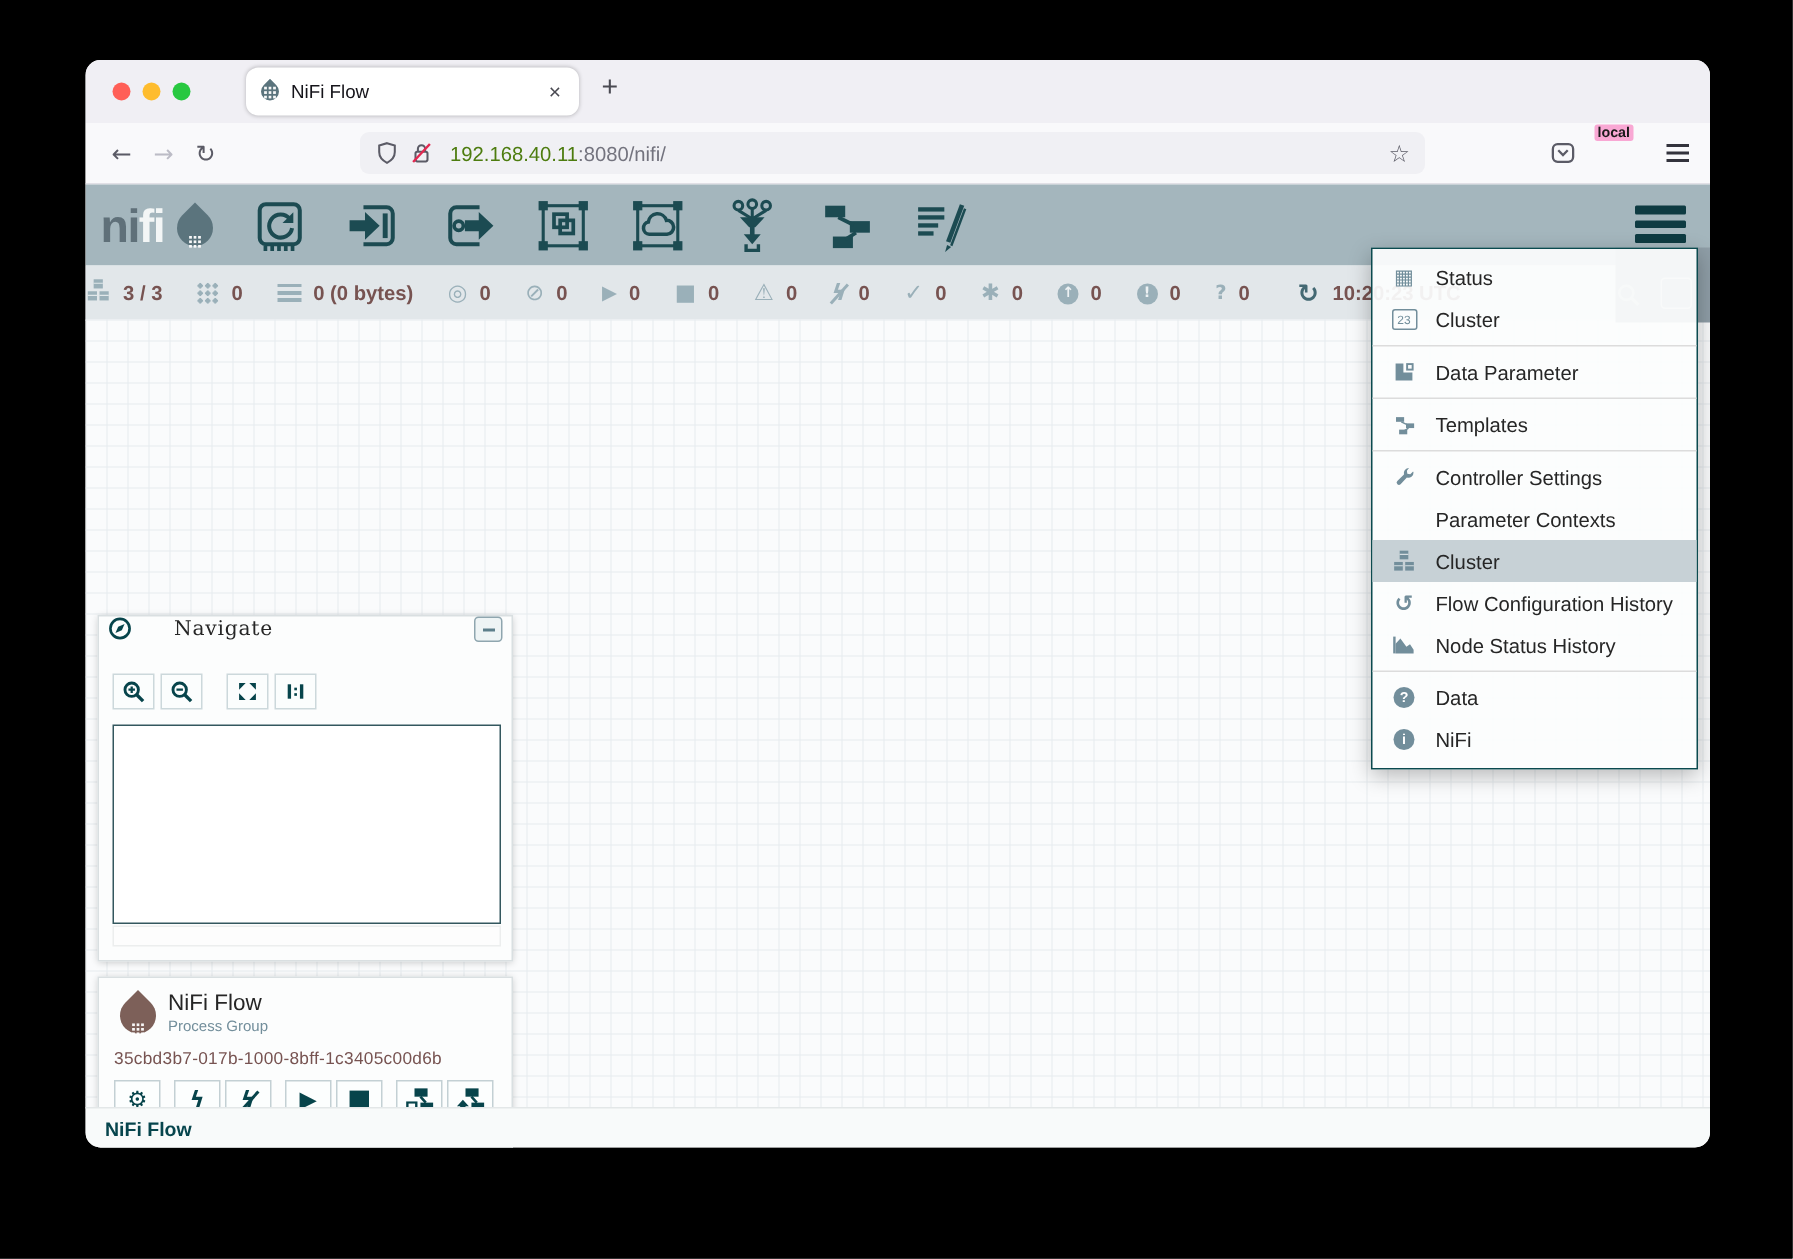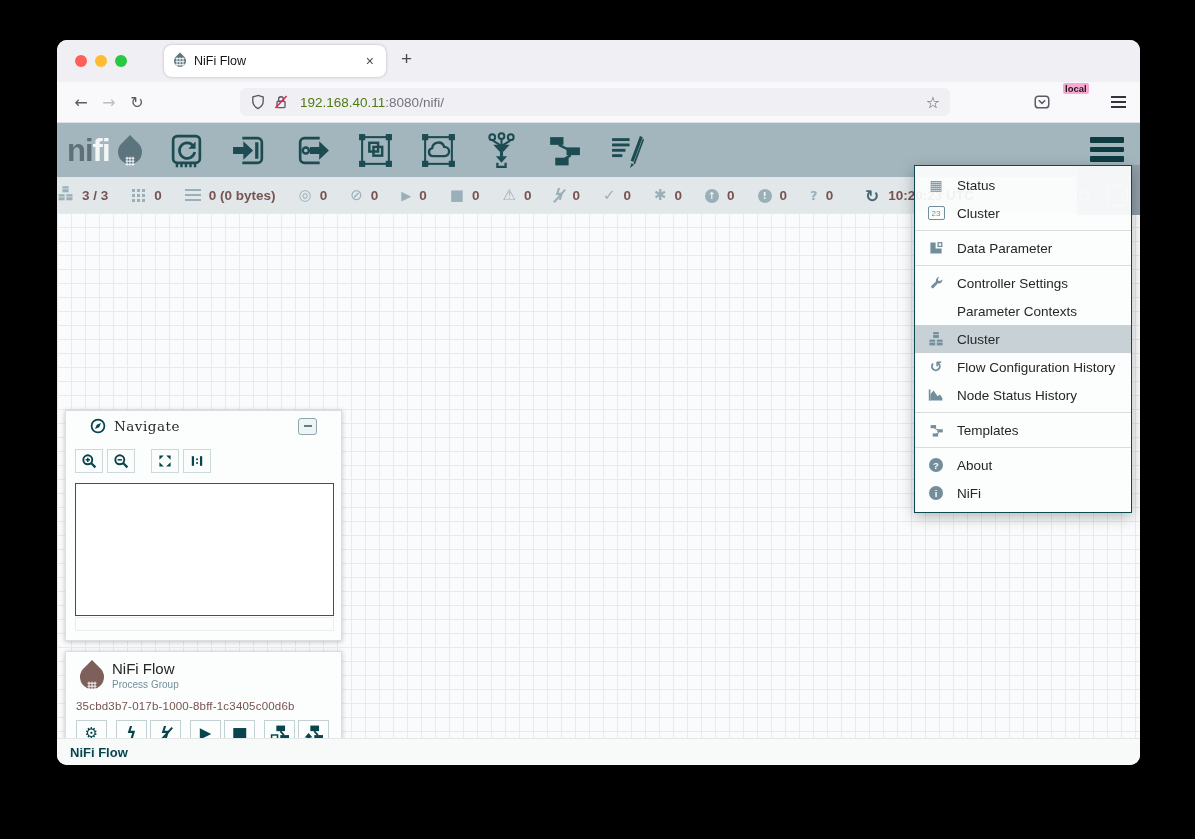--- a/index.html
+++ b/index.html
@@ -56,21 +56,21 @@
   .st-right{position:absolute;left:808px;top:0;height:37px;display:flex;align-items:center;gap:9px;}
   .refresh{font-family:"DejaVu Sans",sans-serif;font-size:17px;font-weight:bold;color:#446973;}
   .time{color:#775351;font-weight:bold;font-size:13.5px;}
   .search-strip{position:absolute;right:0;top:125px;width:63px;height:50px;background:#8f9ea7;z-index:5;}
   .strip-sq{position:absolute;right:12px;top:20px;width:19px;height:19px;border:1.5px solid rgba(255,255,255,.55);border-radius:3px;}
   .faint-search{position:absolute;right:46px;top:23px;color:#b9c4c9;z-index:5;}
   
   .canvas{position:absolute;left:0;top:173px;width:1083px;height:526px;background:#fafbfc;background-image:linear-gradient(#e6ebee 1px,transparent 1px),linear-gradient(90deg,#e6ebee 1px,transparent 1px);background-size:14px 14px;}
   
   .panel{position:absolute;background:#fcfdfd;border:1px solid #d9dfe1;box-shadow:0 1px 5px rgba(0,0,0,.22);box-sizing:border-box;}
-  .panel-head{display:flex;align-items:center;height:30px;padding:0 24px;}
+  .panel-head{display:flex;align-items:flex-start;height:30px;padding:0 6px;gap:20px;}
   .panel-title{font-family:"DejaVu Serif",serif;font-size:13.5px;color:#262626;letter-spacing:.5px;margin-left:8px;flex:1;}
   .panel-ico{color:#07444b;display:inline-flex;}
   .collapse{width:17px;height:15px;border:1px solid #8fa6af;border-radius:3px;background:#eef4f5;display:flex;align-items:center;justify-content:center;}
   .collapse i{display:block;width:8px;height:2px;background:#5d7f8b;}
   .navigate{left:8px;top:197px;width:277px;height:231px;}
   .nav-tools{display:flex;gap:4px;padding:8px 9px 0;}
   .sq-btn{width:28px;height:24px;border:1px solid #ccd8db;background:#fbfdfd;display:inline-flex;align-items:center;justify-content:center;color:#07444b;box-sizing:border-box;}
   .gap8{width:8px;}
   .birdseye{position:absolute;left:9px;top:72px;width:257px;height:131px;background:#fff;border:1px solid #33575e;}
   .bird-strip{position:absolute;left:9px;top:206px;width:257px;height:12px;background:#fdfdfd;border:1px solid #eceeee;}
@@ -549,20 +549,30 @@
               <svg width="16" height="16">
                 <use href="#i-prov"></use>
               </svg>
             </span>
             <span>Data Parameter</span>
           </div>
       </div>
       <div class="menu-group">
         <div class="menu-item">
             <span class="mi">
+              <svg width="15" height="15" viewBox="0 0 36 36">
+                <use href="#i-template"></use>
+              </svg>
+            </span>
+            <span>Templates</span>
+          </div>
+      </div>
+      <div class="menu-group">
+        <div class="menu-item">
+            <span class="mi">
               <svg width="15" height="15">
                 <use href="#i-wrench"></use>
               </svg>
             </span>
             <span>Controller Settings</span>
           </div>
         <div class="menu-item">
             <span class="mi"></span>
             <span>Parameter Contexts</span>
           </div>
@@ -583,33 +593,23 @@
               <svg width="16" height="16">
                 <use href="#i-chart"></use>
               </svg>
             </span>
             <span>Node Status History</span>
           </div>
       </div>
       <div class="menu-group">
         <div class="menu-item">
             <span class="mi">
-              <svg width="15" height="15" viewBox="0 0 36 36">
-                <use href="#i-template"></use>
-              </svg>
-            </span>
-            <span>Templates</span>
-          </div>
-      </div>
-      <div class="menu-group">
-        <div class="menu-item">
-            <span class="mi">
               <span class="mcirc">?</span>
             </span>
-            <span>About</span>
+            <span>Data</span>
           </div>
         <div class="menu-item">
             <span class="mi">
               <span class="mcirc">i</span>
             </span>
             <span>NiFi</span>
           </div>
       </div>
     </div>
 

